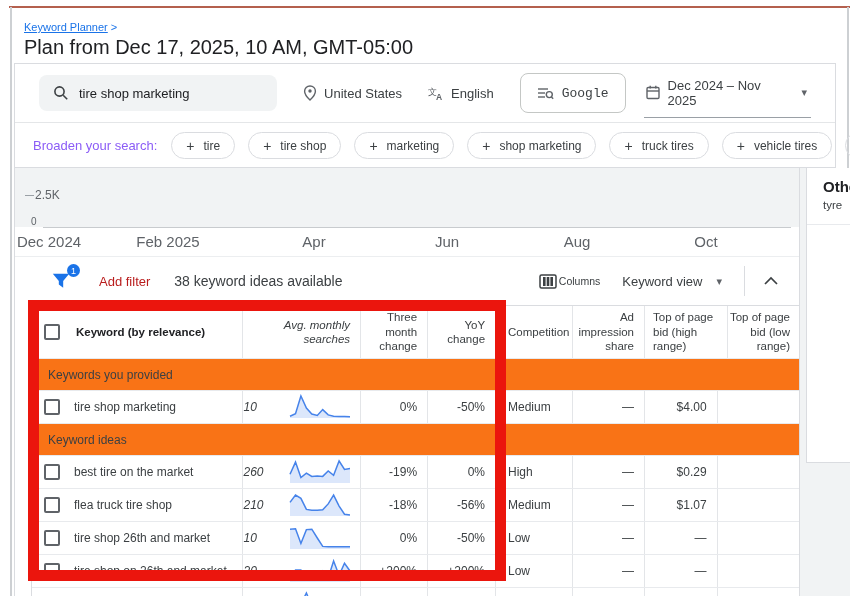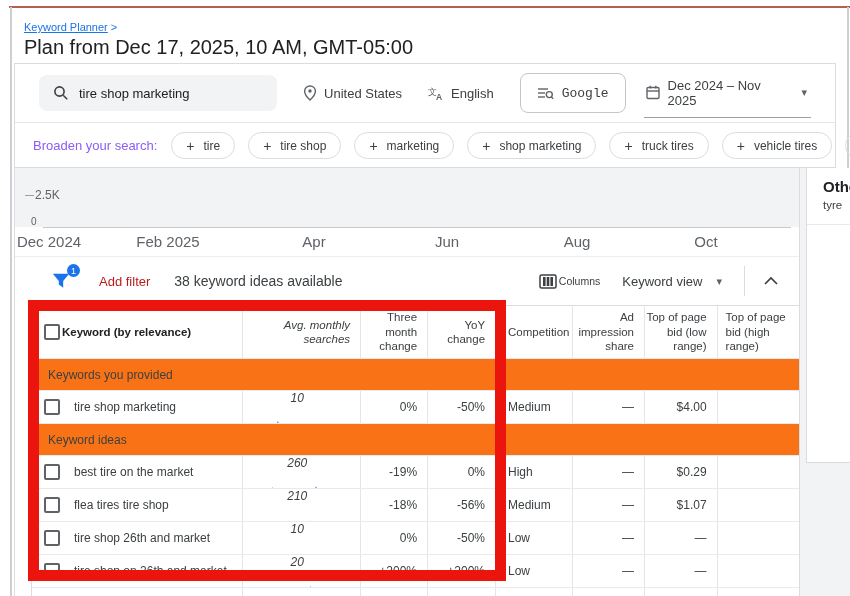--- a/index.html
+++ b/index.html
@@ -79,24 +79,24 @@
   .c3 { width:72px; }
   .c4 { width:73px; }
   .c5 { width:83px; padding-left:12px; }
   .c6 { width:77px; }
   .c7 { width:78px; }
   .c8 { width:90px; padding-left:8px; }
   .num { justify-content:flex-end; padding-right:10px; text-align:right; }
   .th { font-size:11.5px; color:#3c4043; line-height:1.25; }
   .th.num { text-align:right; }
   .td { font-size:12px; color:#3c4043; }
-  .kw-head-label { font-weight:bold; margin-left:2px; font-size:11.5px; color:#202124; }
+  .kw-head-label { font-weight:bold; margin-left:16px; font-size:11.5px; color:#202124; }
   .checkbox { width:16px; height:16px; border:2px solid #5f6368; border-radius:2px; background:#fff; flex:none; cursor:pointer; }
   .kw-text { margin-left:14px; white-space:nowrap; }
-  .avg-cell { justify-content:space-between; padding-right:9px; gap:16px;flex-direction:column; }
+  .avg-cell { justify-content:space-between; padding-right:9px; gap:16px; }
 
   
   .panel-gap { position:absolute; left:800px; top:168px; width:50px; height:428px; background:#f1f3f4; }
   .side-panel { position:absolute; left:806px; top:168px; width:44px; height:295px; background:#fff;
                 border-left:1px solid #dadce0; border-bottom:1px solid #dadce0; }
   .side-panel-head { height:57px; border-bottom:1px solid #e8eaed; padding:10px 0 0 16px; }
   .panel-title { font-size:15px; font-weight:bold; color:#202124; white-space:nowrap; }
   .panel-item { font-size:11.5px; color:#3c4043; margin-top:4px; white-space:nowrap; cursor:pointer; }
 
   
@@ -256,22 +256,22 @@
     <div class="tr th-row">
       <div class="th c1">
         <span class="checkbox"></span>
         <span class="kw-head-label">Keyword (by relevance)</span>
       </div>
       <div class="th c2 num bL">Avg. monthly searches</div>
       <div class="th c3 num bL">Three month change</div>
       <div class="th c4 num bL">YoY change</div>
       <div class="th c5 bL">Competition</div>
       <div class="th c6 num bL">Ad impression share</div>
+      <div class="th c8 bL">Top of page bid (high range)</div>
       <div class="th c7 num bL">Top of page bid (low range)</div>
-      <div class="th c8 bL">Top of page bid (high range)</div>
     </div>
     <div id="table-body">
         <div class="tr section-row">
           <span>Keywords you provided</span>
         </div>
         <div class="tr data-row">
           <div class="td c1">
             <span class="checkbox"></span>
             <span class="kw-text">tire shop marketing</span>
           </div>
@@ -331,21 +331,21 @@
           <div class="td c7 bL num">
             <span>$0.29</span>
           </div>
           <div class="td c8 bL ">
             <span></span>
           </div>
         </div>
         <div class="tr data-row">
           <div class="td c1">
             <span class="checkbox"></span>
-            <span class="kw-text">flea tires tire shop</span>
+            <span class="kw-text">flea truck tire shop</span>
           </div>
           <div class="td c2 bL avg-cell">
             <span>210</span>
             <svg width="62" height="26">
               <polygon points="1.0,10.4 6.5,3.1 11.9,6.4 17.4,17.4 22.8,18.3 28.3,18.3 33.7,17.8 39.2,11.9 44.6,3.1 50.1,14.1 55.5,22.2 61.0,22.9 61,24 1,24" fill="#dce7fb"></polygon>
               <polyline points="1.0,10.4 6.5,3.1 11.9,6.4 17.4,17.4 22.8,18.3 28.3,18.3 33.7,17.8 39.2,11.9 44.6,3.1 50.1,14.1 55.5,22.2 61.0,22.9" fill="none" stroke="#4683ea" stroke-width="1.5"></polyline>
             </svg>
           </div>
           <div class="td c3 bL num">
             <span>-18%</span>

